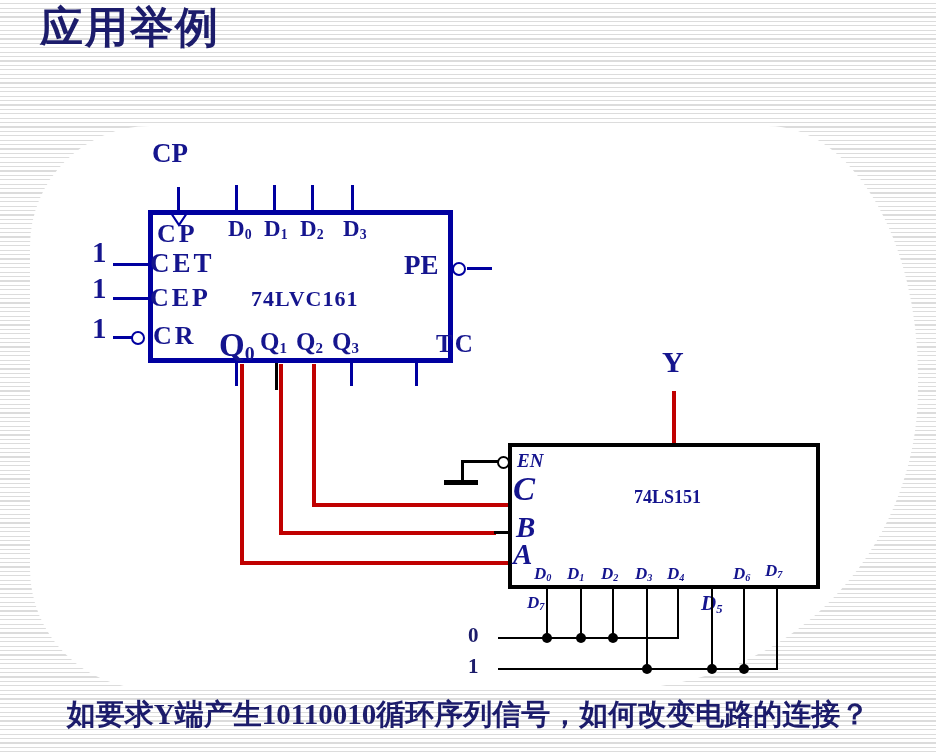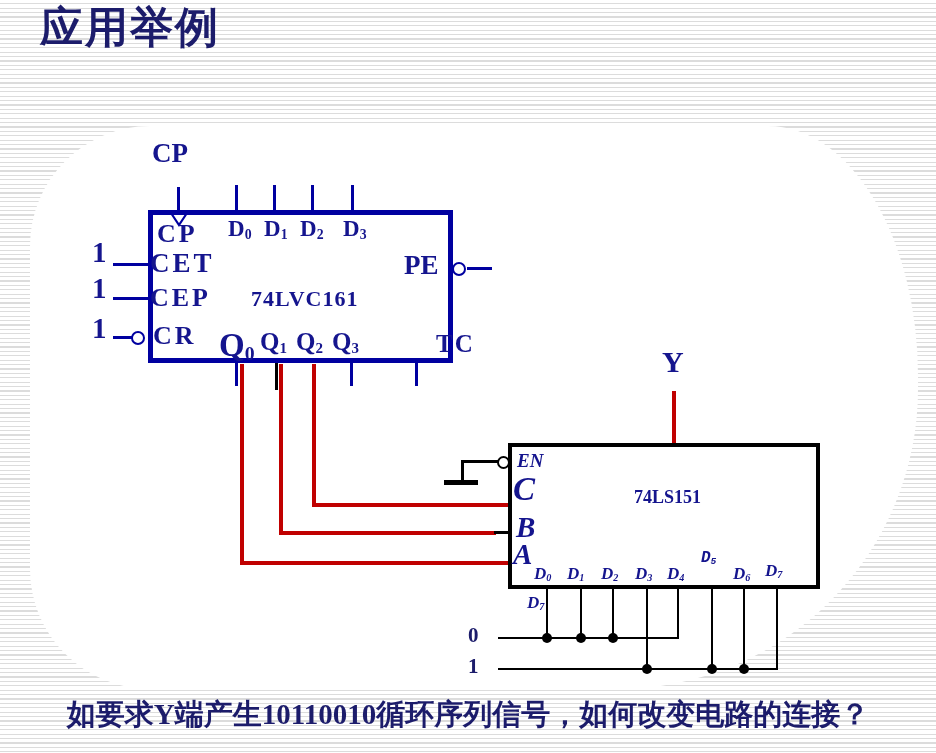--- a/index.html
+++ b/index.html
@@ -122,21 +122,21 @@
   <div class="txt it" style="left:534px; top:565px; font-size:17px;">
     <span>D</span><span class="sub-s">0</span></div>
   <div class="txt it" style="left:567px; top:565px; font-size:17px;">
     <span>D</span><span class="sub-s">1</span></div>
   <div class="txt it" style="left:601px; top:565px; font-size:17px;">
     <span>D</span><span class="sub-s">2</span></div>
   <div class="txt it" style="left:635px; top:565px; font-size:17px;">
     <span>D</span><span class="sub-s">3</span></div>
   <div class="txt it" style="left:667px; top:565px; font-size:17px;">
     <span>D</span><span class="sub-s">4</span></div>
-  <div class="txt it" style="left:701px; top:550px; font-size:16px;font-family:Liberation Mono, monospace;">
+  <div class="txt it" style="left:701px; top:593px; font-size:21px;">
     <span>D</span><span class="sub-s">5</span></div>
   <div class="txt it" style="left:733px; top:565px; font-size:17px;">
     <span>D</span><span class="sub-s">6</span></div>
   <div class="txt it" style="left:765px; top:562px; font-size:17px;">
     <span>D</span><span class="sub-s">7</span></div>
 
   <div class="txt it" style="left:527px; top:594px; font-size:17px;">
     <span>D</span><span class="sub-s">7</span></div>
 
   <div class="wire-k" style="left:546px; top:589px; width:2px; height:50px;"></div>

